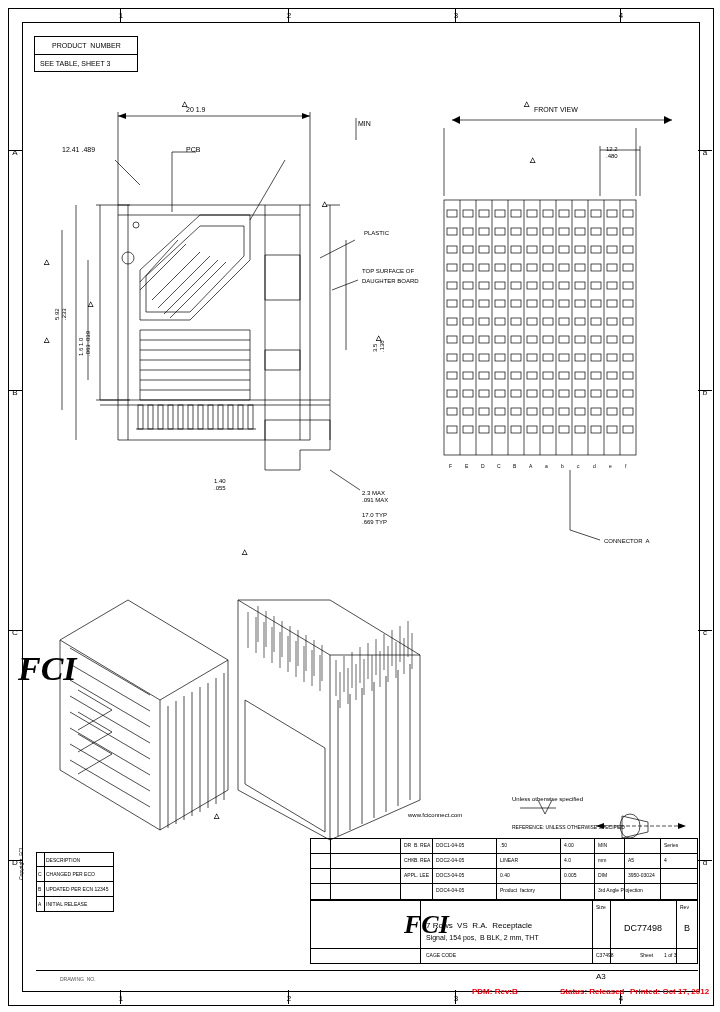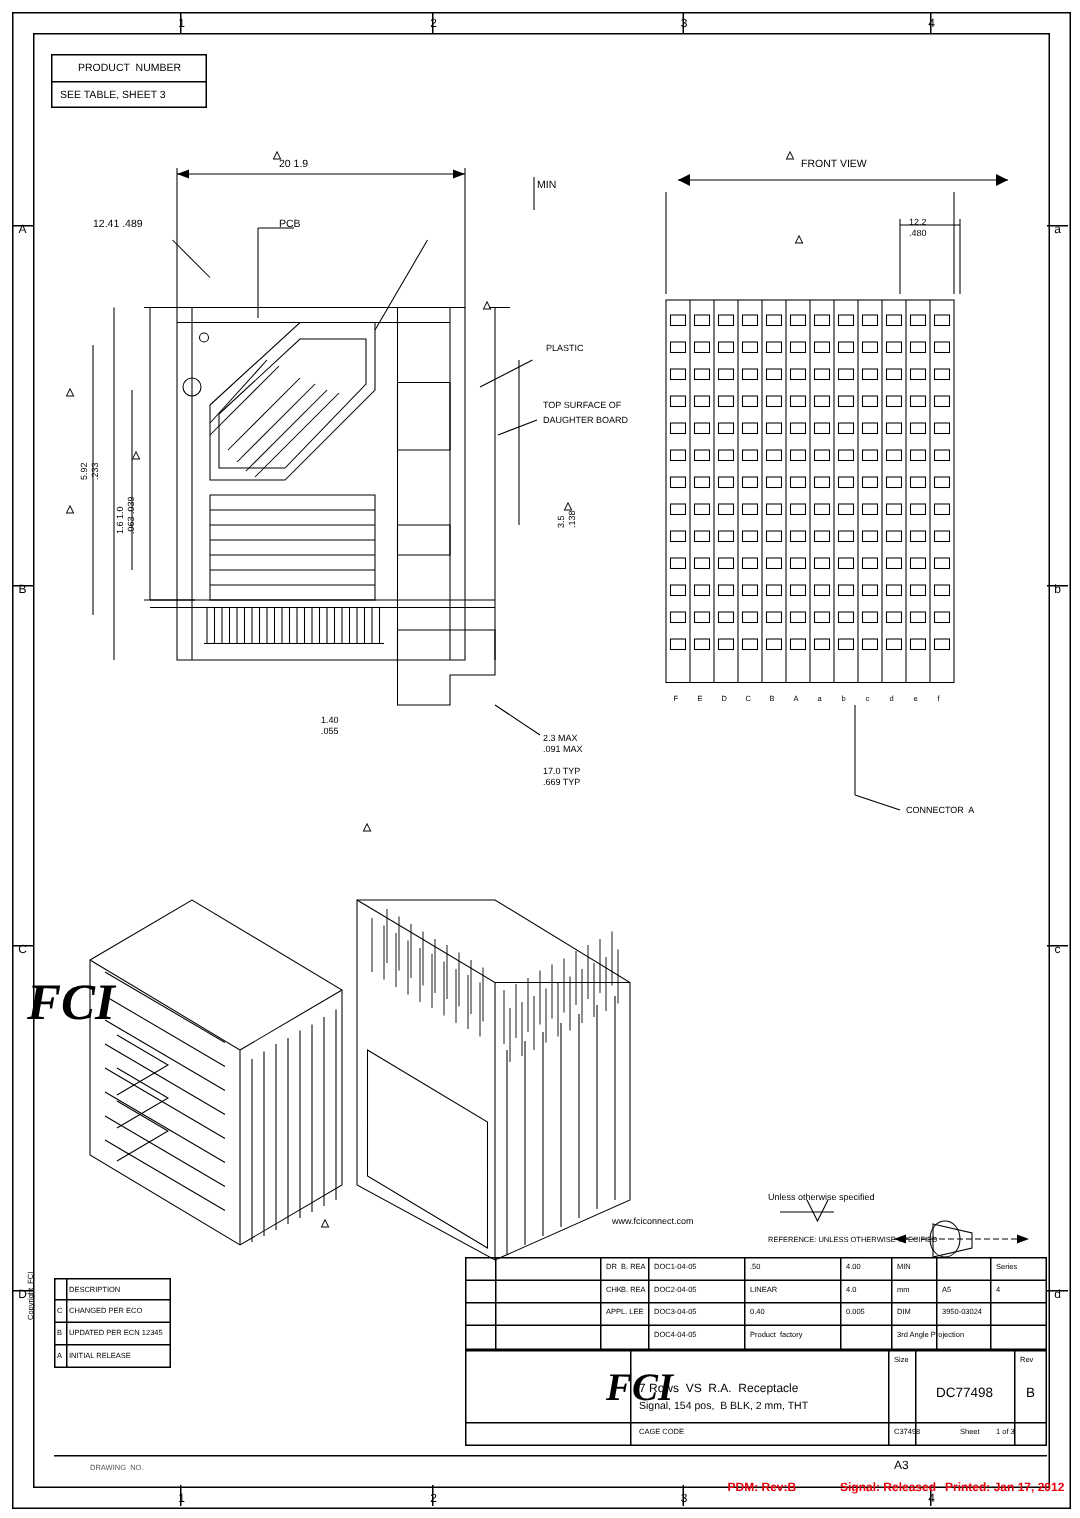--- a/index.html
+++ b/index.html
@@ -604,17 +604,17 @@
   <div class="lbl xs" style="left:680px;top:904px;">Rev</div>
   <div class="lbl" style="left:684px;top:924px;font-size:9px;">B</div>
 
   <div class="lbl xs" style="left:426px;top:952px;">CAGE CODE</div>
   <div class="lbl xs" style="left:596px;top:952px;">C37498</div>
   <div class="lbl xs" style="left:640px;top:952px;">Sheet</div>
   <div class="lbl xs" style="left:664px;top:952px;">1 of 3</div>
 
   <div class="hline" style="left:36px;top:970px;width:662px;"></div>
   <div class="lbl xs" style="left:60px;top:976px;color:#555;">DRAWING  NO.</div>
-  <div class="lbl red" style="left:485px;top:988px;font-size:8px;">PDM: Rev:B</div>
-  <div class="lbl red" style="left:560px;top:988px;font-size:8px;">Signal: Released</div>
-  <div class="lbl red" style="left:630px;top:988px;font-size:8px;">Printed: Jan 17, 2012</div>
+  <div class="lbl red" style="left:472px;top:988px;font-size:8px;">PDM: Rev:B</div>
+  <div class="lbl red" style="left:560px;top:988px;font-size:8px;">Status: Released</div>
+  <div class="lbl red" style="left:630px;top:988px;font-size:8px;">Printed: Oct 17, 2012</div>
 
 </div>
 
 </body></html>

